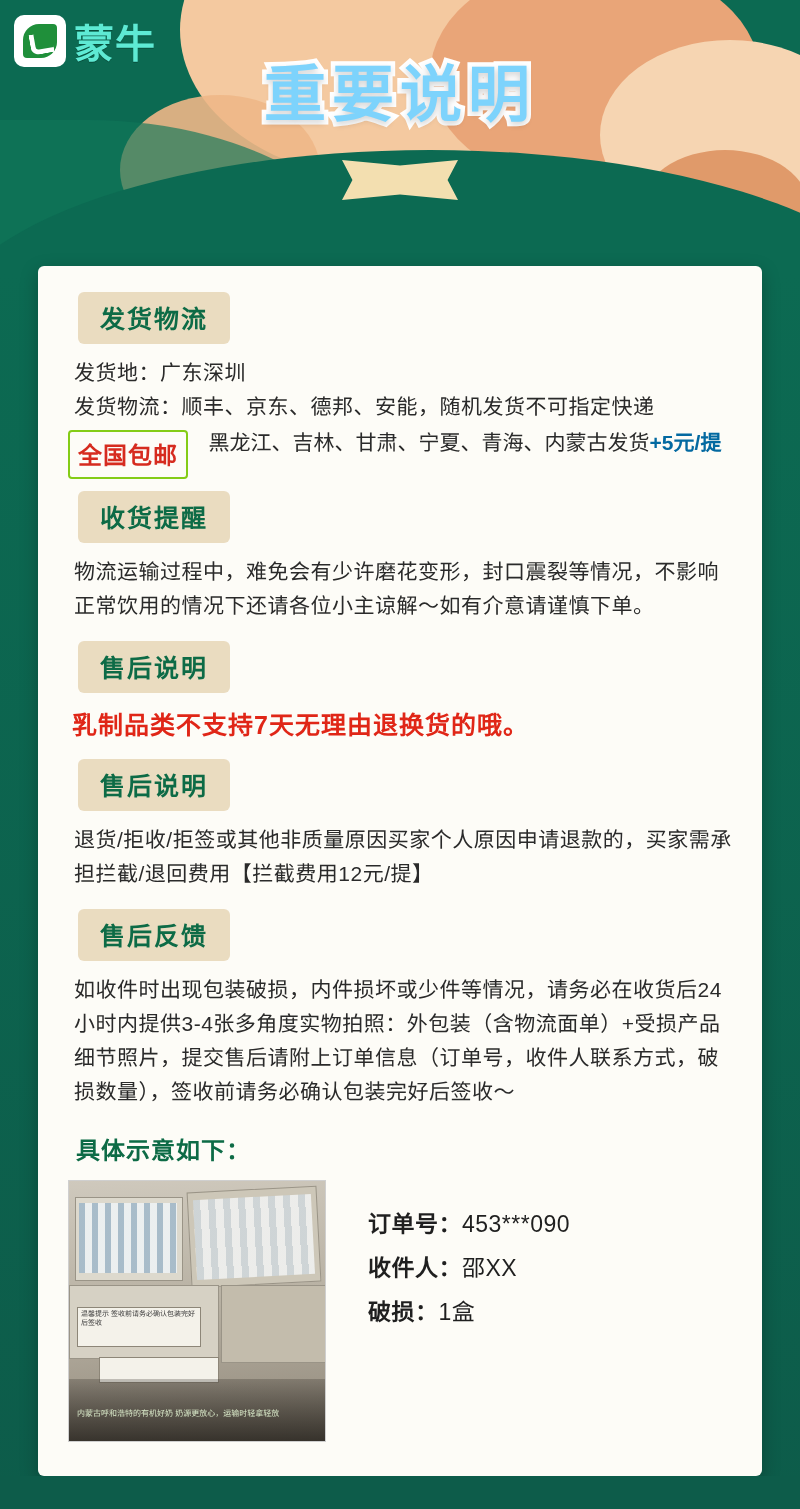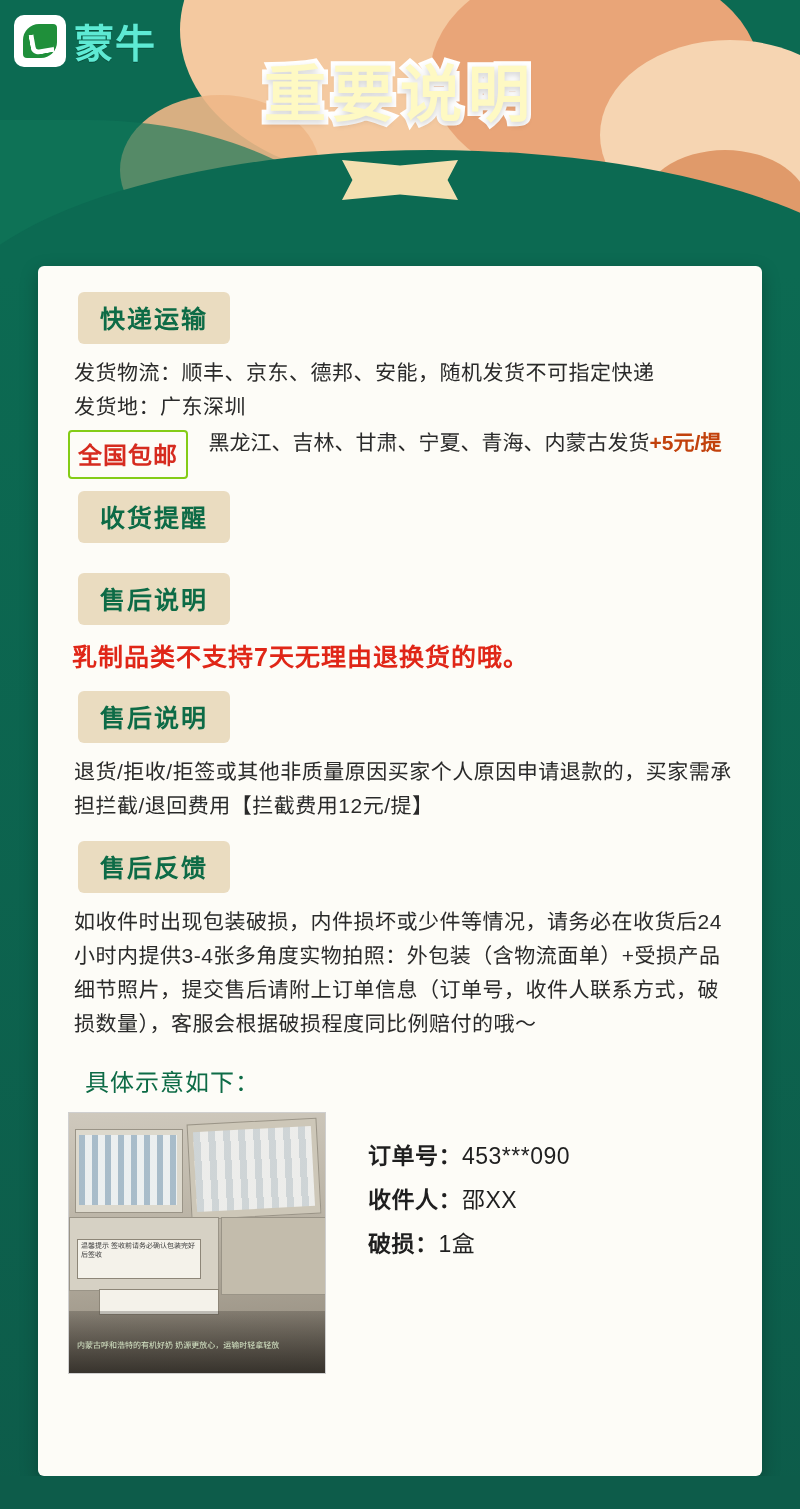--- a/index.html
+++ b/index.html
@@ -90,21 +90,21 @@
     position: absolute;
     left: 0; right: 0; top: 44px;
     text-align: center;
     z-index: 7;
   }
   .main-title {
     display: inline-block;
     font-size: 62px;
     font-weight: bold;
     letter-spacing: 6px;
-    color: #fef9c3;
+    color: #7dd3fc;
     -webkit-text-stroke: 9px #ffffff;
     paint-order: stroke fill;
     text-shadow: 0 3px 6px rgba(0,0,0,.18);
   }
 
   
   .ribbon {
     position: absolute;
     left: 50%; transform: translateX(-50%);
     top: 160px;
@@ -180,40 +180,40 @@
     border-radius: 4px;
     margin-top: 2px;
   }
   .free-lines {
     flex: 1 1 auto;
     text-align: center;
     font-size: 21px;
     line-height: 1.45;
     color: #2a2a2a;
   }
-  .red-strong { color: #c2410c; font-weight: bold; }
+  .red-strong { color: #0369a1; font-weight: bold; }
 
   .after-sale-red {
     font-size: 25px;
     font-weight: bold;
     color: #e02617;
     letter-spacing: 1px;
     padding-left: 4px;
   }
 
   .sec-gap { height: 18px; }
   .sec-gap-sm { height: 12px; }
 
   .demo-title {
     font-size: 24px;
-    font-weight: normal;
+    font-weight: bold;
     color: #0d6b46;
     letter-spacing: 1px;
     padding-left: 4px;
-    margin: 22px 0 14px 13px;
+    margin: 22px 0 14px 4px;
   }
 
   .demo-row { display: flex; gap: 42px; align-items: flex-start; }
 
   
   .photo {
     width: 258px; height: 262px;
     border: 1px solid #cfcfcf;
     background: linear-gradient(175deg, #cfc9bd 0%, #b9b2a4 45%, #8e8678 100%);
     position: relative;
@@ -305,55 +305,56 @@
     <div class="ribbon">
       <div class="tail left"></div>
       <div class="tail right"></div>
     </div>
   </div>
 
   <div class="card">
     <div class="card-inner">
 
       
-      <div class="sec-head">快递运输</div>
+      <div class="sec-head">发货物流</div>
+      <div class="body-text indent">发货地：广东深圳</div>
       <div class="body-text indent">发货物流：顺丰、京东、德邦、安能，随机发货不可指定快递</div>
-      <div class="body-text indent">发货地：广东深圳</div>
 
       <div class="row-free">
         <div class="stamp">全国包邮</div>
         <div class="free-lines">
           <div>
             <span>黑龙江、吉林、甘肃、宁夏、青海、内蒙古发货</span><span class="red-strong">+5元/提</span>
           </div>
         </div>
       </div>
 
       <div class="sec-gap-sm"></div>
 
       
       <div class="sec-head">收货提醒</div>
+      <div class="body-text indent">物流运输过程中，难免会有少许磨花变形，封口震裂等情况，不影响正常饮用的情况下还请各位小主谅解～如有介意请谨慎下单。</div>
 
       <div class="sec-gap"></div>
 
       
       <div class="sec-head">售后说明</div>
       <div class="after-sale-red">乳制品类不支持7天无理由退换货的哦。</div>
 
       <div class="sec-gap"></div>
 
       
       <div class="sec-head">售后说明</div>
       <div class="body-text indent">退货/拒收/拒签或其他非质量原因买家个人原因申请退款的，买家需承担拦截/退回费用【拦截费用12元/提】</div>
 
       <div class="sec-gap"></div>
 
       
       <div class="sec-head">售后反馈</div>
-      <div class="body-text indent">如收件时出现包装破损，内件损坏或少件等情况，请务必在收货后24小时内提供3-4张多角度实物拍照：外包装（含物流面单）+受损产品细节照片，提交售后请附上订单信息（订单号，收件人联系方式，破损数量），客服会根据破损程度同比例赔付的哦～</div>
+      <div class="body-text indent">如收件时出现包装破损，内件损坏或少件等情况，请务必在收货后24小时内提供3-4张多角度实物拍照：外包装（含物流面单）+受损产品细节照片，提交售后请附上订单信息（订单号，收件人联系方式，破损数量），签收前请务必确认包装完好后签收～</div>
 
       
       <div class="demo-title">具体示意如下：</div>
 
       <div class="demo-row">
         <div class="photo">
           <div class="box b1"></div>
           <div class="box b2"></div>
           <div class="box b3"></div>
           <div class="box b4"></div>

